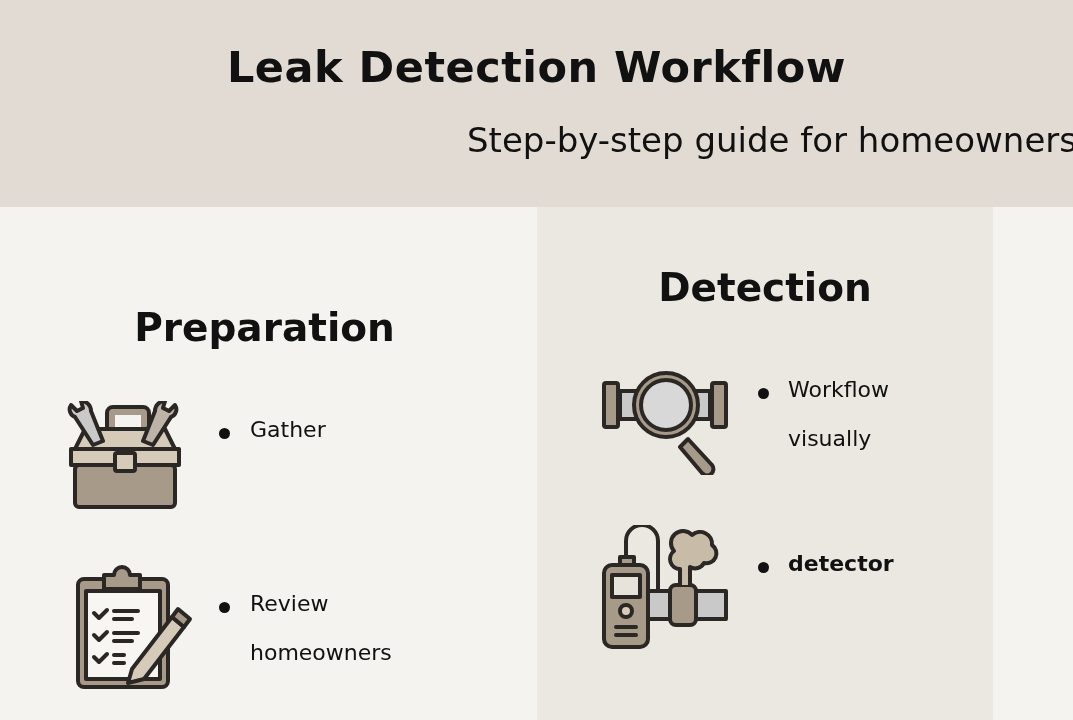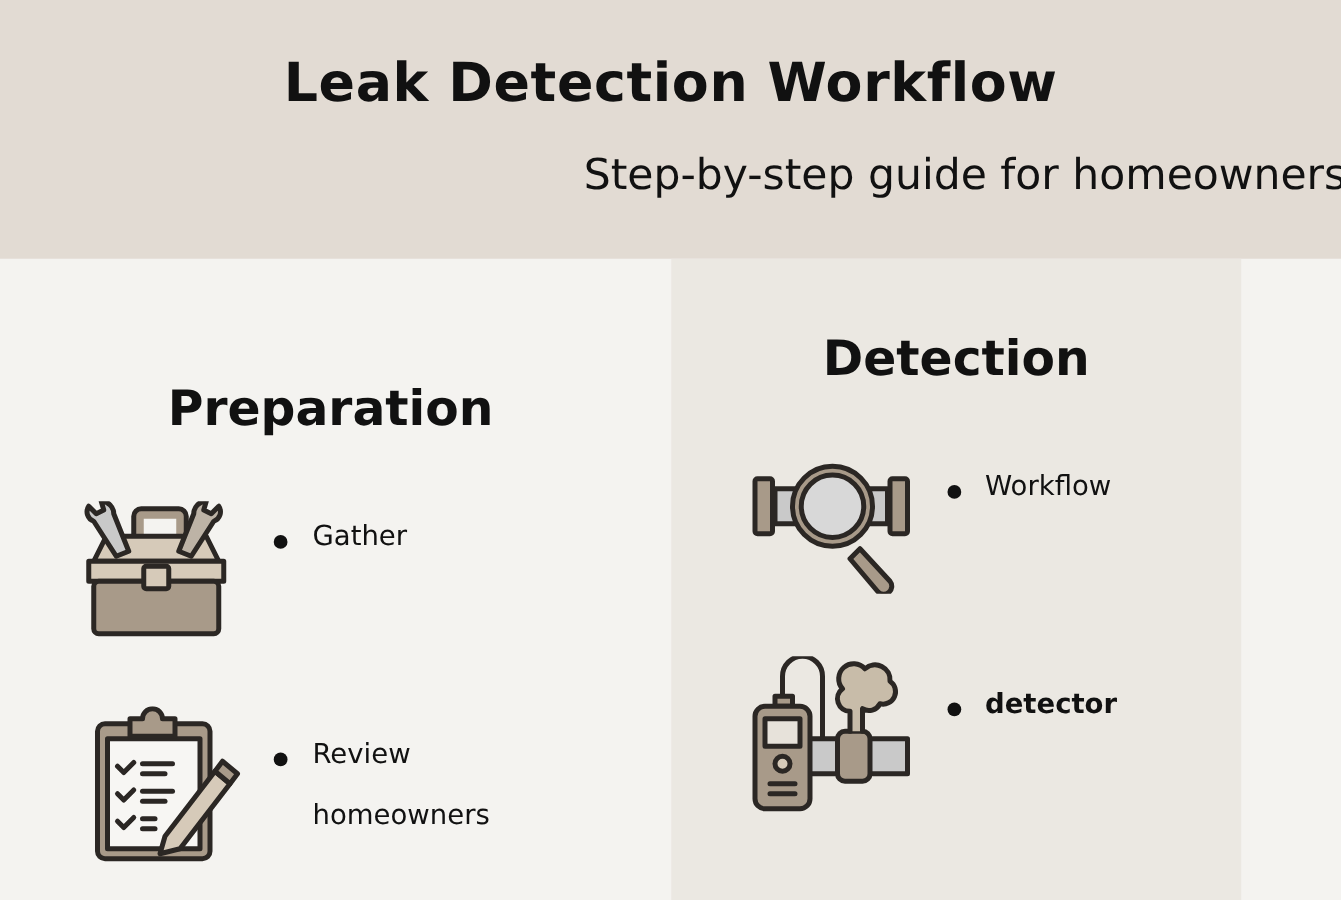--- a/index.html
+++ b/index.html
@@ -87,20 +87,21 @@
         <rect x="112" y="14" width="14" height="44" rx="2" fill="#a89a89"></rect>
         <path d="M88 70 L112 96 a6 6 0 0 1 -10 8 L80 78 Z" fill="#a89a89"></path>
         <circle cx="66" cy="36" r="32" fill="#a89a89"></circle>
         <circle cx="66" cy="36" r="25" fill="#d8d8d8"></circle>
       </g>
     </svg>
   </div>
   <div class="bullet" style="left:221px;top:181px;"></div>
   <div class="txt" style="left:251px;top:158px;">
     <div>Workflow</div>
+    <div>visually</div>
   </div>
 
   <div class="icon" style="left:63px;top:318px;width:130px;height:126px;">
     <svg width="130" height="126" viewBox="0 0 130 126">
       <g stroke="#2b2724" stroke-width="4" stroke-linejoin="round" stroke-linecap="round">
         <path d="M26 38 V16 a16 16 0 0 1 32 0 V80" fill="none"></path>
         <rect x="40" y="66" width="86" height="28" fill="#c9c9c9"></rect>
         <rect x="70" y="60" width="26" height="40" rx="6" fill="#a89a89"></rect>
         <path d="M80 60 V44 a10 10 0 0 1 -6 -18 a12 12 0 0 1 18 -16 a12 12 0 0 1 20 10 a10 10 0 0 1 -8 18 a10 10 0 0 1 -14 4 V60" fill="#c8bca9"></path>
         <rect x="20" y="32" width="14" height="8" fill="#a89a89"></rect>

